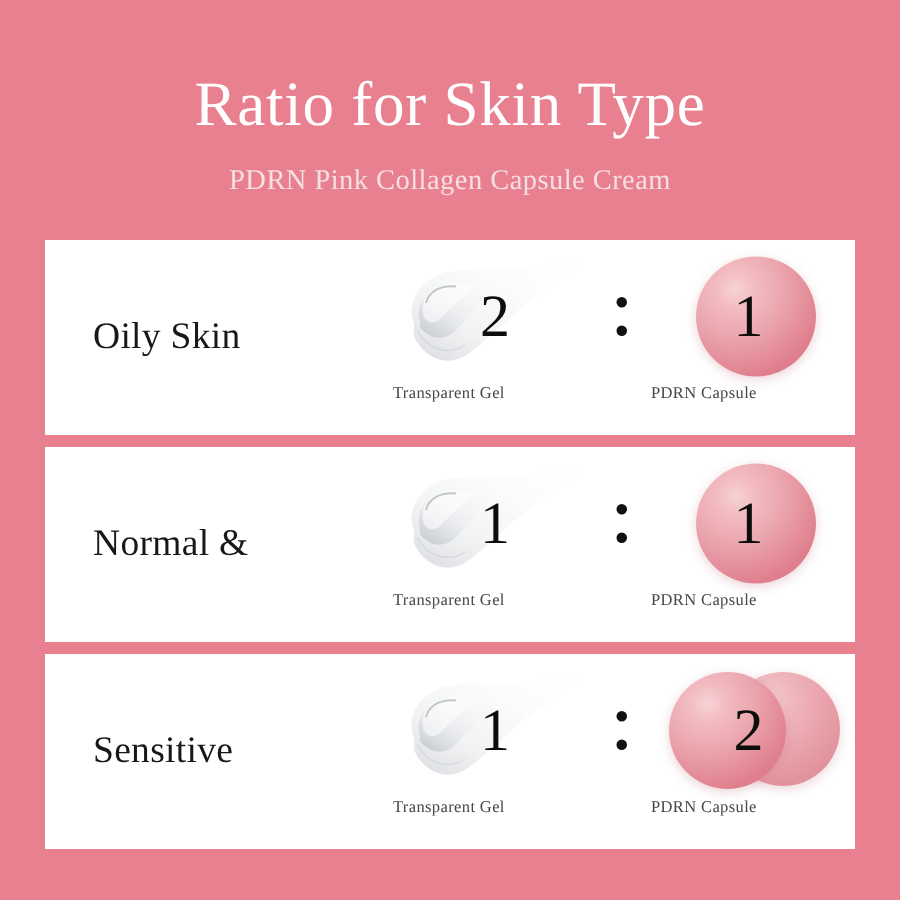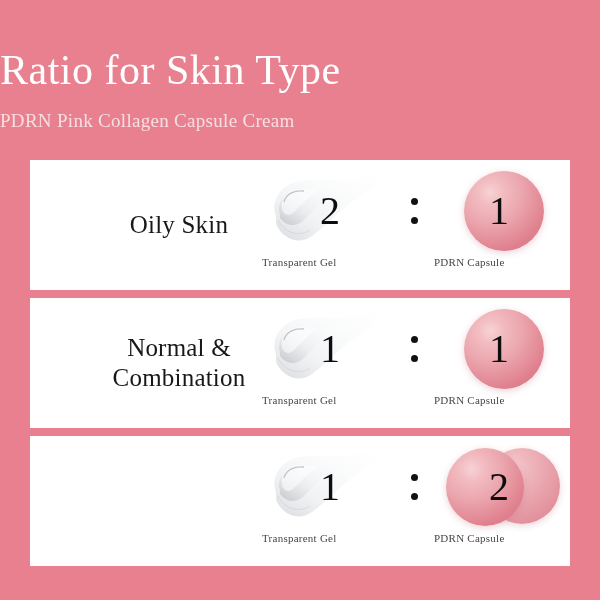--- a/index.html
+++ b/index.html
@@ -15,21 +15,21 @@
     overflow:hidden;
     position:relative;
   }
 
   
   .header {
     position:absolute;
     top:0; left:0;
     width:600px;
     height:198px;
-    text-align:left;
+    text-align:center;
   }
 
   .page-title {
     position:absolute;
     top:48px; left:0; width:600px;
     font-family:"Liberation Serif", serif;
     font-size:42px;
     font-weight:400;
     color:#ffffff;
     letter-spacing:0.5px;
@@ -59,33 +59,32 @@
     width:540px;
     height:130px;
     background:#ffffff;
     margin-bottom:8px;
     overflow:hidden;
   }
 
   
   .skin-type {
     position:absolute;
-    left:44px;
+    left:32px;
     top:0;
     height:130px;
     width:210px;
     display:flex;
     flex-direction:column;
     justify-content:center;
     font-family:"Liberation Serif", serif;
     font-size:25px;
     color:#18181a;
     line-height:1.22;
     letter-spacing:0.2px;
-    align-items:center;
   }
   .skin-type .ln { display:block; white-space:nowrap; }
 
   
   .ratio-zone {
     position:absolute;
     left:228px;
     top:0;
     width:312px;
     height:130px;
@@ -252,21 +251,20 @@
         <div class="part-label">PDRN Capsule</div>
       </div>
 
     </div>
   </div>
 
   <div class="ratio-card">
 
     <div class="skin-type">
       <span class="ln">Normal &amp;</span>
-      <span class="ln">Combination</span>
     </div>
 
     <div class="ratio-zone">
 
       <div class="part gel">
         <div class="visual">
           <svg class="gel-svg" width="132" height="86" viewBox="0 0 132 86">
             <defs>
               <linearGradient id="g2a" x1="0" y1="1" x2="1" y2="0">
                 <stop offset="0%" stop-color="#d2d5d9" stop-opacity="0.85"></stop>
@@ -307,20 +305,21 @@
         </div>
         <div class="part-label">PDRN Capsule</div>
       </div>
 
     </div>
   </div>
 
   <div class="ratio-card">
 
     <div class="skin-type">
+      <span class="ln">Sensitive</span>
     </div>
 
     <div class="ratio-zone">
 
       <div class="part gel">
         <div class="visual">
           <svg class="gel-svg" width="132" height="86" viewBox="0 0 132 86">
             <defs>
               <linearGradient id="g3a" x1="0" y1="1" x2="1" y2="0">
                 <stop offset="0%" stop-color="#d2d5d9" stop-opacity="0.85"></stop>

